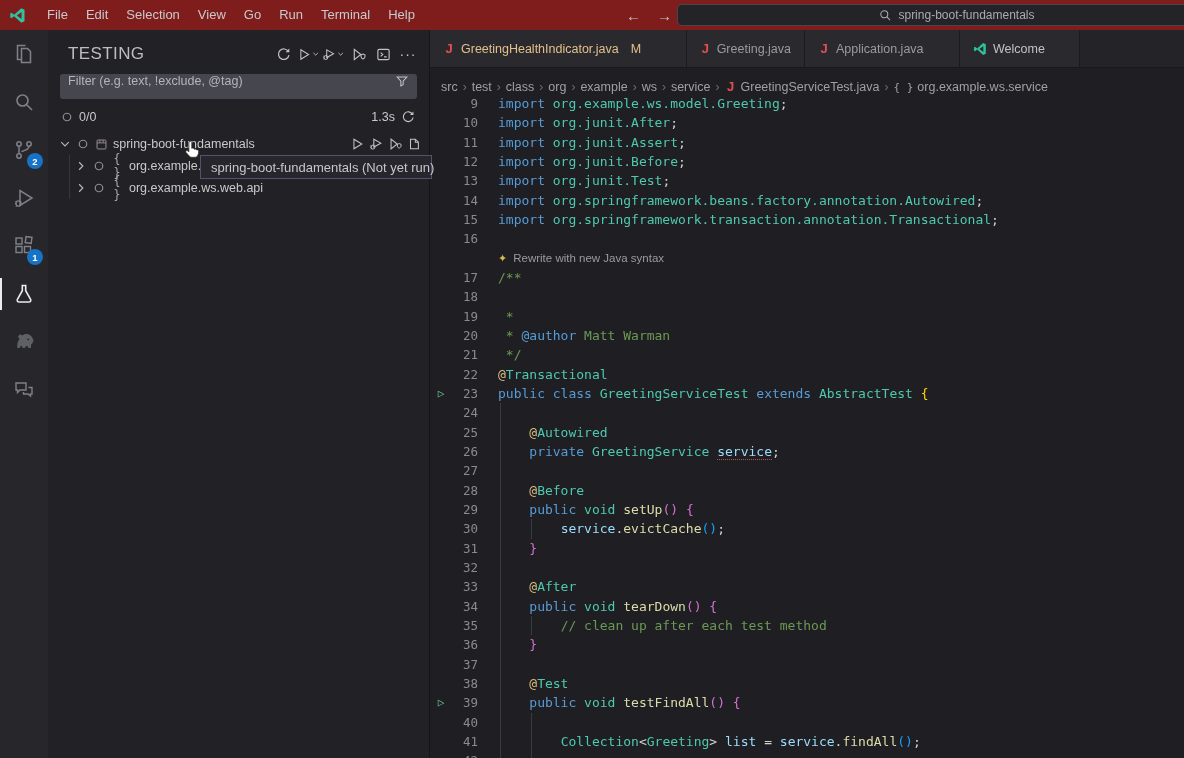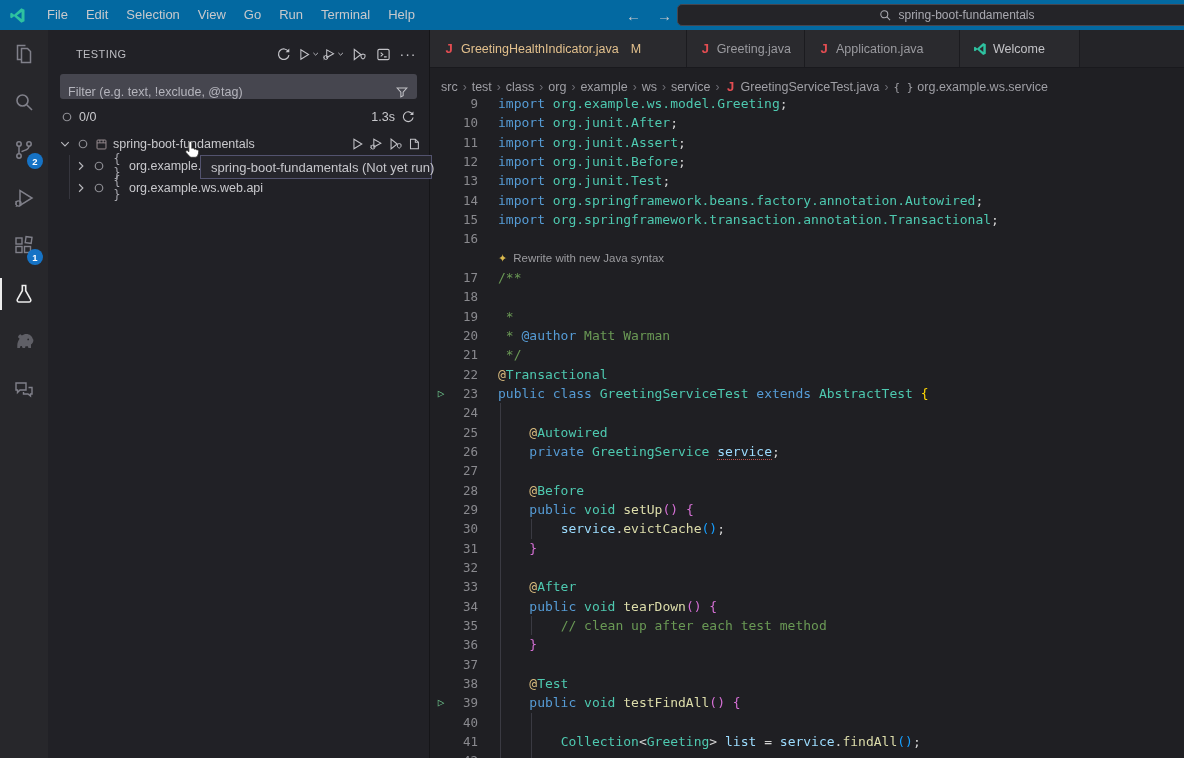--- a/index.html
+++ b/index.html
@@ -2,21 +2,21 @@
 <html><head>
 <meta charset="utf-8">
 <style>
   * { box-sizing: border-box; margin: 0; padding: 0; }
   html,body { width:1184px; height:758px; overflow:hidden; background:#1f1f23;
     font-family:"Liberation Sans", sans-serif; }
   svg { display:block; }
 
   
   .titlebar { position:absolute; left:0; top:0; width:1184px; height:30px;
-    background:#0369a1; display:flex; align-items:center; z-index:30; }
+    background:#7f1d1d; display:flex; align-items:center; z-index:30; }
   .logo { margin-left:9px; }
   .menus { display:flex; margin-left:12px; }
   .menu-item { color:#c9c9cc; font-size:13px; padding:0 9px; line-height:30px; cursor:default; }
   .nav-arrows { position:absolute; left:626px; top:0; height:30px; display:flex; gap:16px;
     align-items:center; color:#c6c6ca; font-size:15px; }
   .cmd-center { position:absolute; left:677px; top:4px; width:560px; height:22px;
     background:#242428; border:1px solid #46464f; border-radius:5px; display:flex;
     align-items:center; justify-content:center; gap:6px; color:#a9a9b0; font-size:12px; }
 
   
@@ -30,27 +30,27 @@
   .ab-item.dim { color:#5f5f66; }
   .badge { position:absolute; right:5px; bottom:5px; min-width:16px; height:16px;
     border-radius:9px; background:#1673c5; color:#fff; font-size:9.5px; font-weight:bold;
     display:flex; align-items:center; justify-content:center; padding:0 4px; }
 
   
   .sidebar { position:absolute; left:48px; top:30px; width:382px; height:728px;
     background:#212126; border-right:1px solid #151518; z-index:10; }
   .sb-header { height:36px; margin-top:6px; display:flex; align-items:center;
     padding:0 10px 0 20px; }
-  .sb-title { flex:1; font-size:11px; letter-spacing:.4px; color:#bdbdc2;margin-left:8px; }
+  .sb-title { flex:1; font-size:17px; letter-spacing:.4px; color:#bdbdc2; }
   .sb-actions { display:flex; gap:3px; align-items:center; color:#c3c3c8; }
   .sb-act { width:22px; height:22px; display:flex; align-items:center; justify-content:center;
     gap:1px; border-radius:4px; }
   .sb-act .dots { font-size:14px; letter-spacing:1px; color:#c3c3c8; }
   .filter { margin:2px 12px 0 12px; height:25px; background:#46464f; border-radius:3px;
-    display:flex; align-items:flex-end; padding:0 8px; }
+    display:flex; align-items:flex-start; padding:0 8px; }
   .filter-text { flex:1; color:#b4b4bc; font-size:12.5px; }
   .result-row { margin-top:7px; height:22px; display:flex; align-items:center;
     padding:0 14px 0 13px; color:#c9c9cd; font-size:12.5px; gap:6px; }
   .result-row .spacer { flex:1; }
   .tree { margin-top:5px; position:relative; }
   .trow { height:22px; display:flex; align-items:center; padding-left:8px;
     color:#c9c9cd; font-size:12.5px; position:relative; }
   .trow.child { padding-left:24px; }
   .trow.child::before { content:""; position:absolute; left:21px; top:0; bottom:0;
     width:1px; background:#36363e; }

